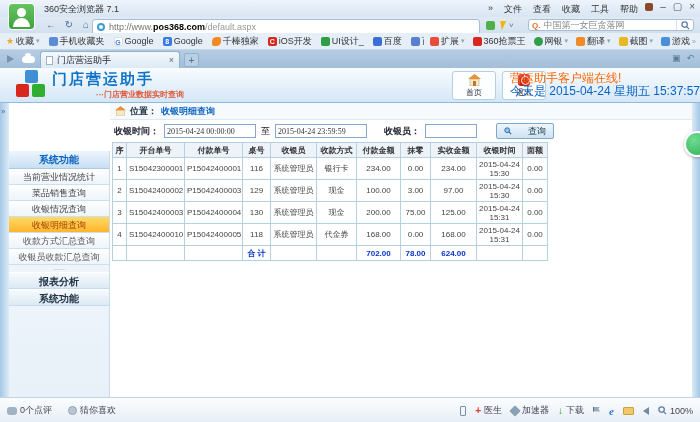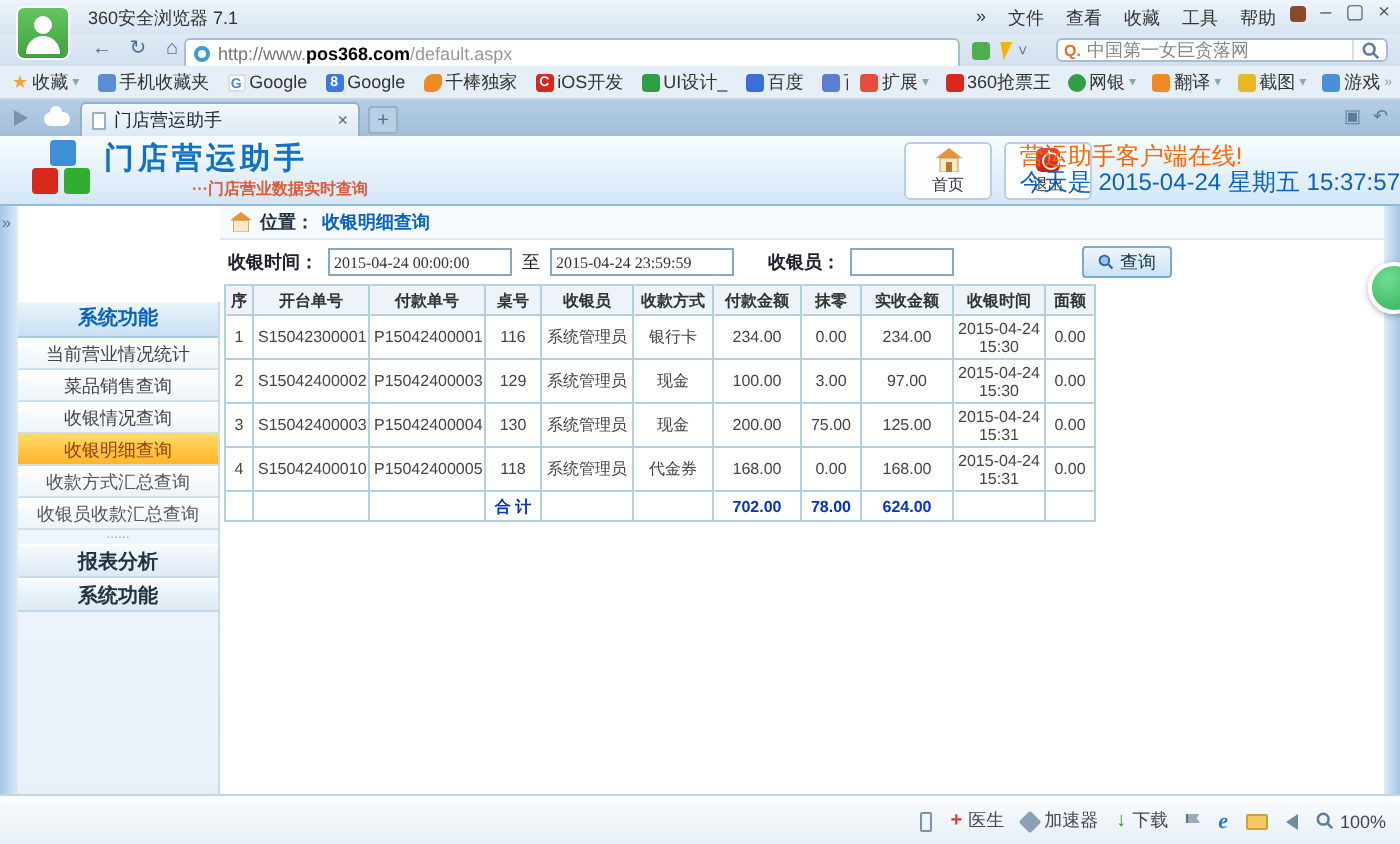--- a/index.html
+++ b/index.html
@@ -109,23 +109,23 @@
   .content { position:absolute; left:110px; right:8px; top:0; bottom:0; background:#fff; }
   .loc-bar { height:17px; display:flex; align-items:center; gap:4px; padding-left:5px;
              background:#f6fafd; border-bottom:1px solid #dce9f3; font-size:9px; }
   .loc-label { color:#234; font-weight:bold; }
   .loc-value { color:#0a63c0; font-weight:bold; }
   .filter { height:22px; display:flex; align-items:center; gap:5px; padding-left:4px; font-size:9px; color:#223; }
   .filter label { font-weight:bold; }
   .filter input { height:14px; border:1px solid #86a7c5; font-size:8px; color:#333; padding:0 2px;
                   font-family:Liberation Serif, serif; }
   .inp-time { width:92px; } .inp-cashier { width:52px; margin-right:14px; }
-  .btn-search { height:16px; display:flex; align-items:center; gap:3px; padding:0 7px;
+  .btn-search { height:16px; display:flex; align-items:center; gap:16px; padding:0 7px;
                 background:linear-gradient(#eff6fc,#cde2f3); border:1px solid #7ea9cf; border-radius:2px;
-                font-size:9px; color:#134;margin-left:45px; }
+                font-size:9px; color:#134; }
 
   table.grid { border-collapse:collapse; table-layout:fixed; width:435px; margin-left:2px; font-size:8px; }
   .grid th { border:1px solid #b5cfe3; background:#edf3f9; color:#333; font-weight:bold; height:15px; padding:0 1px; }
   .grid td { border:1px solid #b5cfe3; color:#444; text-align:center; height:22px; padding:0 2px; background:#fff; }
   .grid tfoot td { height:15px; font-weight:bold; color:#0433cc; }
   .c0{width:14px}.c1{width:58px}.c2{width:58px}.c3{width:28px}.c4{width:46px}.c5{width:40px}
   .c6{width:44px}.c7{width:30px}.c8{width:46px}.c9{width:46px}.c10{width:25px}
 
   .float-btn { position:absolute; left:684px; top:131px; width:26px; height:26px; border-radius:50%;
                background:radial-gradient(circle at 35% 30%,#6fdd92,#2fae56); border:2px solid #fff;
@@ -467,20 +467,30 @@
         </tfoot>
       </table>
     </div>
 
     <div class="right-strip"></div>
   </div>
 
   <div class="float-btn"></div>
 
   <div class="statusbar">
+    <div class="sb-left">
+      <span class="sitem">
+          <span class="ic-chat"></span>
+          <span>0个点评</span>
+        </span>
+      <span class="sitem">
+          <span class="ic-dot"></span>
+          <span>猜你喜欢</span>
+        </span>
+    </div>
     <div class="sb-right">
       <span class="ic-phone"></span>
       <span class="sitem">
           <span class="ic-cross">+</span>
           <span>医生</span>
         </span>
       <span class="sitem">
           <span class="ic-speed"></span>
           <span>加速器</span>
         </span>

